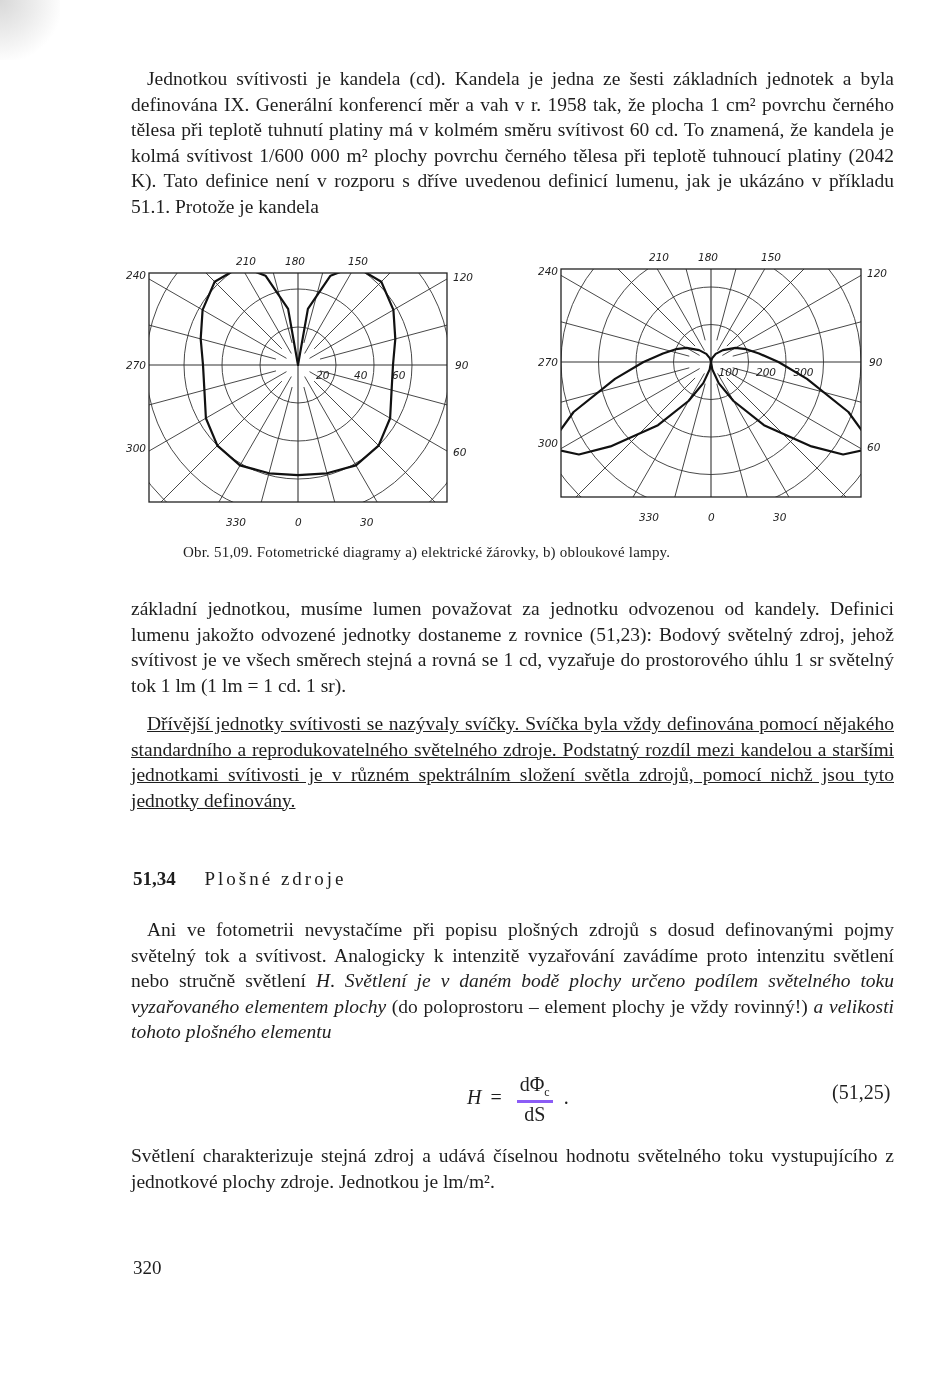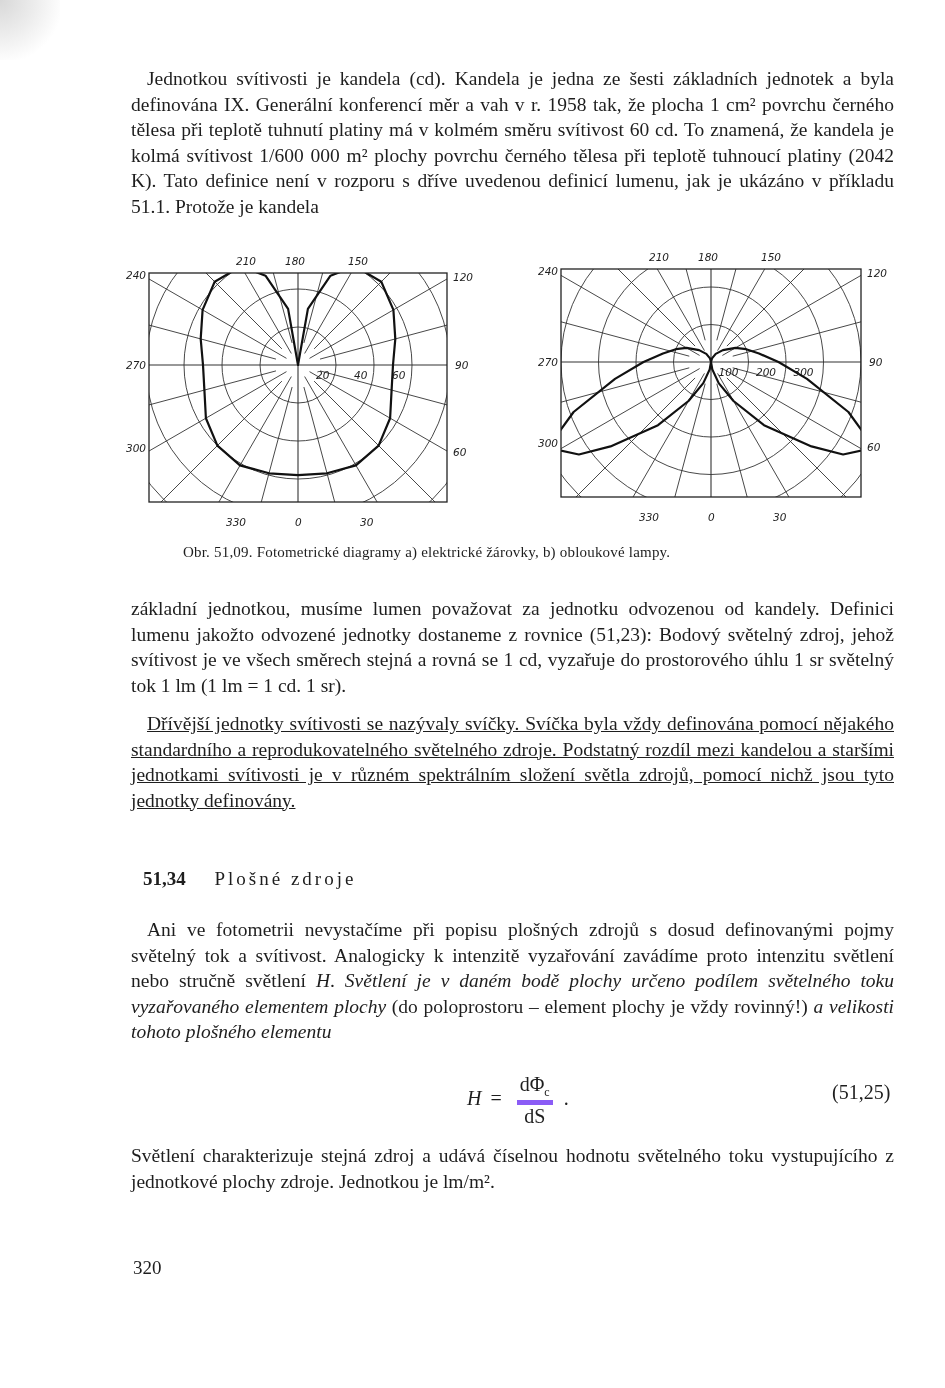--- a/index.html
+++ b/index.html
@@ -5,31 +5,31 @@
   html,body{margin:0;padding:0;background:#ffffff;}
   body{width:945px;height:1388px;position:relative;overflow:hidden;
        font-family:"Liberation Serif","DejaVu Serif",serif;color:#1e1e1e;}
   .shade{position:absolute;left:0;top:0;width:60px;height:60px;
          background:radial-gradient(circle at 0 0,#d8d8d8 0,#ececec 40%,rgba(255,255,255,0) 75%);}
   .para{position:absolute;left:131px;width:763px;font-size:19.5px;line-height:25.5px;
         text-align:justify;margin:0;}
   .para .ind{display:inline-block;width:16px;}
   .last{text-align-last:left;}
   .caption{position:absolute;left:183px;top:538px;font-size:15px;letter-spacing:0.2px;margin-top:6px;}
-  .heading{position:absolute;left:143px;top:868px;font-size:19px;}
+  .heading{position:absolute;left:133px;top:868px;font-size:19px;}
   .heading .num{font-weight:bold;margin-right:24px;}
   .heading .ttl{letter-spacing:3px;}
   .eq{position:absolute;top:1073px;left:467px;font-size:20px;}
   .eqnum{position:absolute;top:1081px;left:832px;font-size:20px;}
   .pagenum{position:absolute;left:133px;top:1229px;font-size:19px;margin-top:28px;}
   svg text{font-family:"DejaVu Sans",sans-serif;font-style:italic;font-size:10.5px;fill:#222;}
   i{font-style:italic;}
   .frac{display:inline-block;vertical-align:middle;text-align:center;margin:0 6px;}
   .frac span{display:block;}
-  .frac .top{border-bottom:5px solid #8b5cf6;padding:0 3px;font-family:Liberation Serif, serif;}
+  .frac .top{border-bottom:3px solid #8b5cf6;padding:0 3px;font-family:Liberation Serif, serif;}
 </style>
 </head>
 <body>
 
 <div class="shade"></div>
 
 <p class="para" style="top:66px;"><span class="ind"></span><span>Jednotkou svítivosti je kandela (cd). Kandela je jedna ze šesti základních jednotek a byla definována IX. Generální konferencí měr a vah v r. 1958 tak, že plocha 1 cm² povrchu černého tělesa při teplotě tuhnutí platiny má v kolmém směru svítivost 60 cd. To znamená, že kandela je kolmá svítivost 1/600 000 m² plochy povrchu černého tělesa při teplotě tuhnoucí platiny (2042 K). Tato definice není v rozporu s dříve uvedenou definicí lumenu, jak je ukázáno v příkladu 51.1. Protože je kandela</span></p>
 
 <svg id="chart-a" style="position:absolute;left:125px;top:250px;" width="350" height="280">
     <defs>

